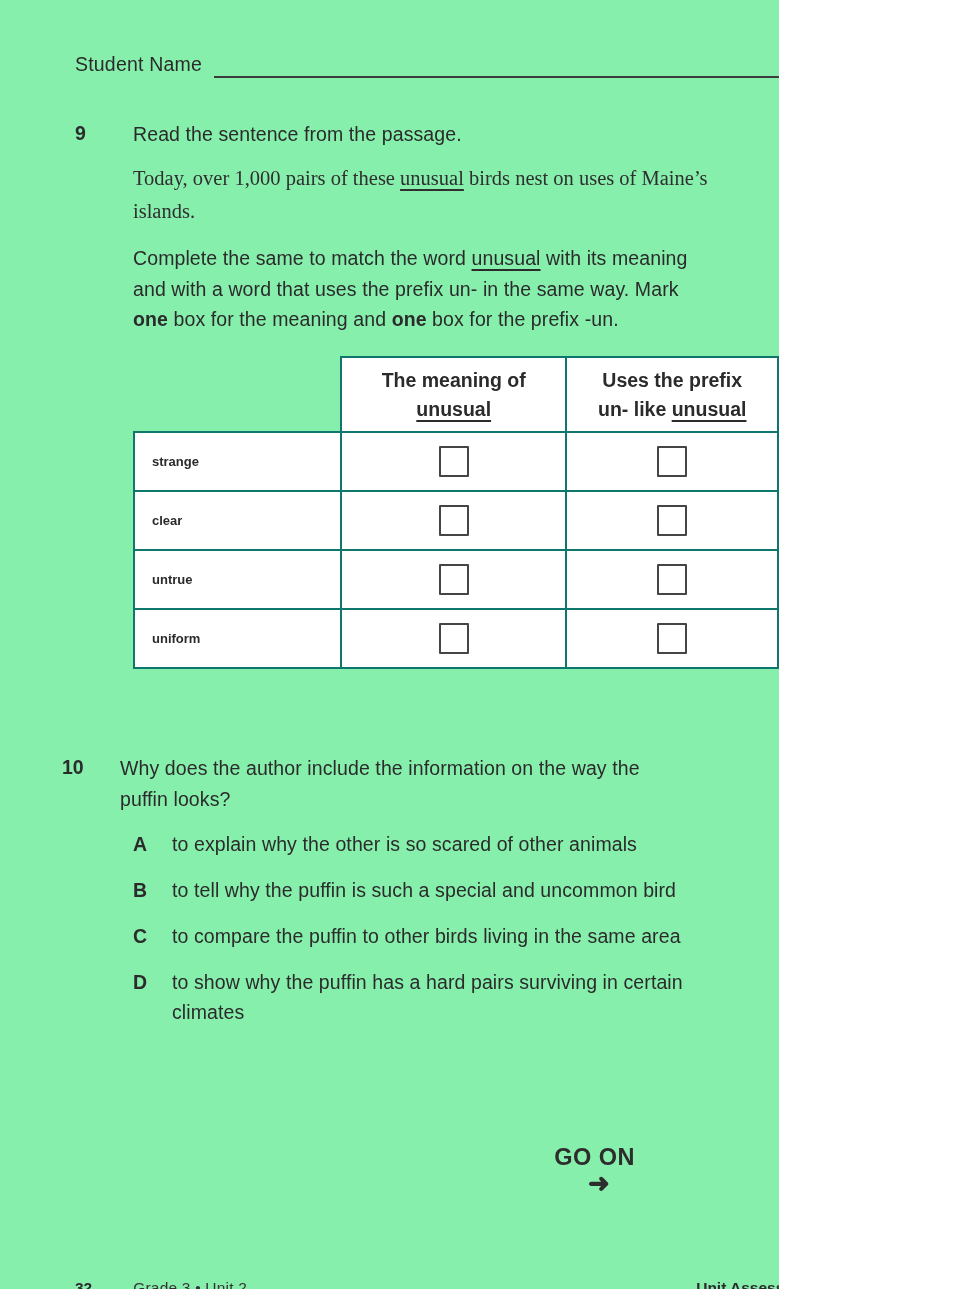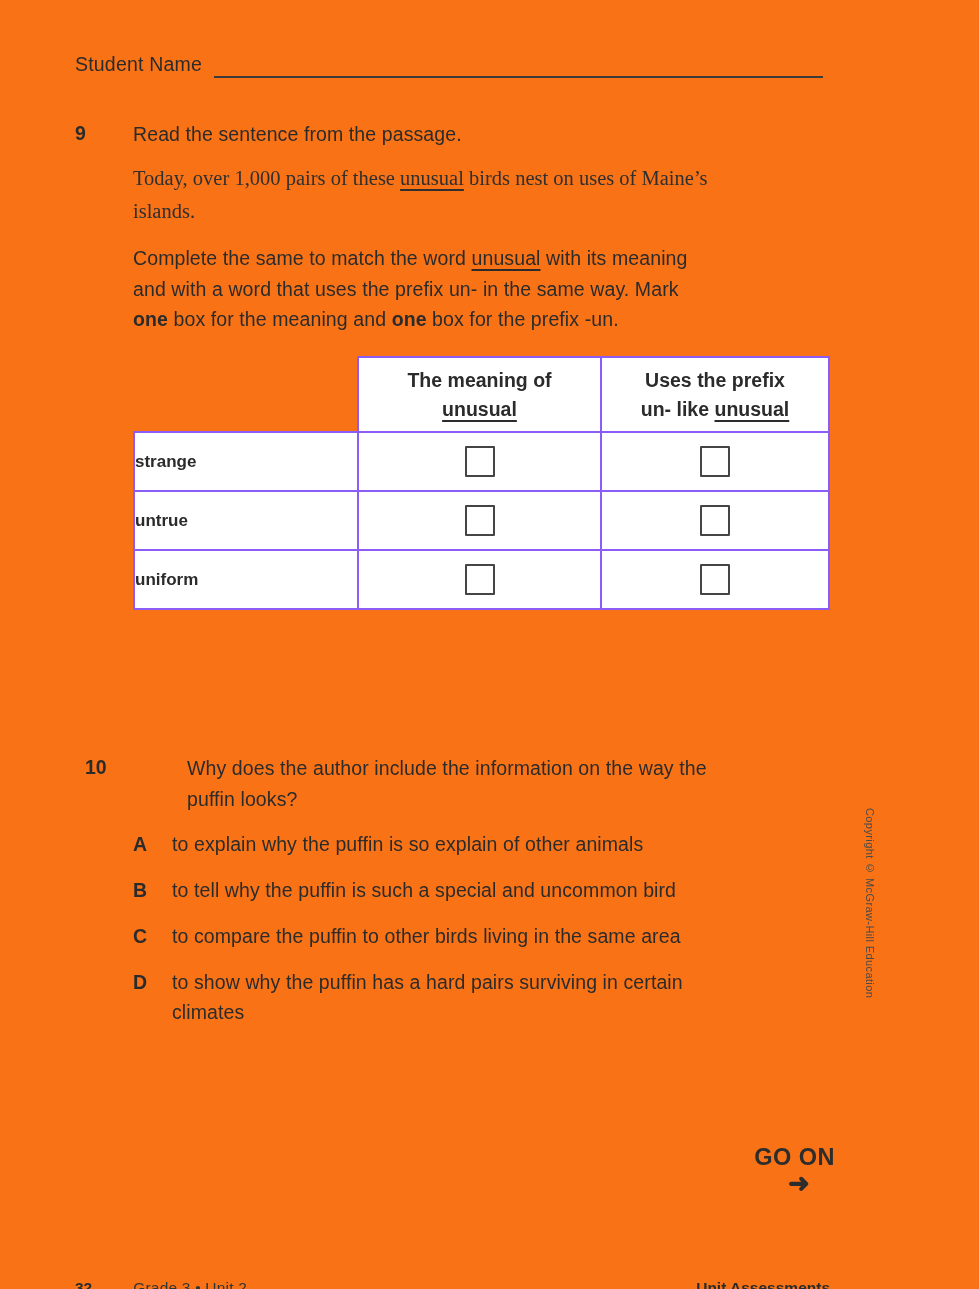--- a/index.html
+++ b/index.html
@@ -4,23 +4,23 @@
 <style>
   * { margin: 0; padding: 0; box-sizing: border-box; }
   html, body { background: #ffffff; }
   body {
     font-family: "Liberation Sans", sans-serif;
     color: #2b2b2b;
     -webkit-font-smoothing: antialiased;
   }
   .page {
     position: relative;
-    width: 979px;
+    width: 779px;
     height: 1289px;
-    background: #f97316;
+    background: #86efac;
     overflow: hidden;
   }
 
   
   .seg-u { text-decoration: underline; text-underline-offset: 4px; text-decoration-thickness: 1.5px; }
   .seg-i { }
   .seg-b { font-weight: 700; }
   .line:empty { display: none; }
 
   
@@ -48,36 +48,36 @@
     position: absolute; left: 133px; top: 243px; width: 720px;
     font-size: 19.5px; line-height: 30.5px; letter-spacing: 0.1px;
   }
 
   
   .chart-wrap { position: absolute; left: 133px; top: 356px; }
   table.chart { border-collapse: collapse; }
   table.chart col.c1 { width: 224px; }
   table.chart col.c2 { width: 243px; }
   table.chart col.c3 { width: 228px; }
-  table.chart th, table.chart td { border: 2px solid #8b5cf6; background: #fff; }
+  table.chart th, table.chart td { border: 2px solid #0f766e; background: #fff; }
   table.chart td.blank-cell { border: none; background: transparent; }
   .chart-header { height: 75px; font-weight: 700; font-size: 19.5px; text-align: center; vertical-align: middle; }
   .chart-header .hline { line-height: 29px; }
   td.word-cell {
-    height: 59px; font-weight: 700; font-size: 17px;
-    vertical-align: middle;
+    height: 59px; font-weight: 700; font-size: 13px;
+    padding-left: 17px; vertical-align: middle;
   }
   td.cb-cell { height: 59px; vertical-align: middle; }
   .checkbox {
     width: 30px; height: 31px; border: 2.5px solid #454545;
     margin: 0 auto; background: #fff; border-radius: 1px; cursor: pointer;
   }
 
   
-  #q10-block { left: 85px; top: 753px; gap: 44px; }
+  #q10-block { left: 62px; top: 753px; }
   #q10-block .q-prompt { line-height: 31px; }
 
   .options { position: absolute; left: 133px; top: 829px; width: 700px; }
   .option { display: flex; margin-bottom: 16px; }
   .opt-letter { width: 39px; font-weight: 700; font-size: 19.5px; line-height: 30px; flex-shrink: 0; }
   .opt-text { font-size: 19.5px; line-height: 30px; letter-spacing: 0.1px; }
 
   
   .go-on {
     position: absolute; top: 1144px; right: 144px;
@@ -151,20 +151,29 @@
         <tr>
           <td class="word-cell">strange</td>
           <td class="cb-cell">
               <div class="checkbox"></div>
             </td>
           <td class="cb-cell">
               <div class="checkbox"></div>
             </td>
         </tr>
         <tr>
+          <td class="word-cell">clear</td>
+          <td class="cb-cell">
+              <div class="checkbox"></div>
+            </td>
+          <td class="cb-cell">
+              <div class="checkbox"></div>
+            </td>
+        </tr>
+        <tr>
           <td class="word-cell">untrue</td>
           <td class="cb-cell">
               <div class="checkbox"></div>
             </td>
           <td class="cb-cell">
               <div class="checkbox"></div>
             </td>
         </tr>
         <tr>
           <td class="word-cell">uniform</td>
@@ -184,21 +193,21 @@
     <span class="q-prompt">
       <span class="line" style="display:block">Why does the author include the information on the way the</span>
       <span class="line" style="display:block">puffin looks?</span>
     </span>
   </div>
 
   <div class="options">
     <div class="option">
       <span class="opt-letter">A</span>
       <span class="opt-text">
-        <span class="line" style="display:block">to explain why the puffin is so explain of other animals</span>
+        <span class="line" style="display:block">to explain why the other is so scared of other animals</span>
         <span class="line" style="display:block"></span>
       </span>
     </div>
     <div class="option">
       <span class="opt-letter">B</span>
       <span class="opt-text">
         <span class="line" style="display:block">to tell why the puffin is such a special and uncommon bird</span>
         <span class="line" style="display:block"></span>
       </span>
     </div>

